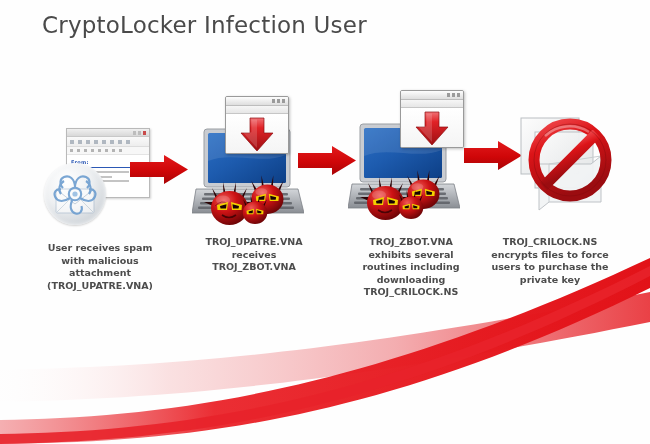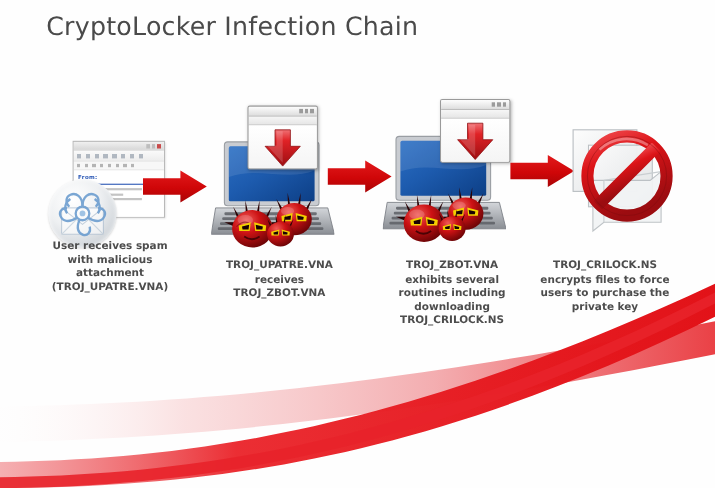--- a/index.html
+++ b/index.html
@@ -194,21 +194,21 @@
     left: 0; bottom: 0;
     width: 650px; height: 200px;
     pointer-events: none;
   }
 </style>
 </head>
 <body>
 
 <div id="slide">
 
-  <div id="slide-title">CryptoLocker Infection Chain</div>
+  <div id="slide-title">CryptoLocker Infection User</div>
 
   <div class="stage">
 
     <div class="mail-window">
       <div class="mail-titlebar"></div>
       <div class="mail-toolbar"></div>
       <div class="mail-toolbar2"></div>
       <div class="mail-body">
         <div class="mail-head">From:</div>
         <div class="mail-rule"></div>
@@ -237,21 +237,21 @@
           <path d="M28.5 36.5 C25 44 27 49 31.5 50.5 C35.5 51.8 39 48 37.5 43"></path>
           <path d="M20 18 C15 21 14 27 17 31"></path>
           <path d="M42 18 C47 21 48 27 45 31"></path>
         </g>
         <g fill="#8fb8df" opacity="0.85">
           <circle cx="31" cy="31" r="2.6"></circle>
         </g>
       </svg>
     </div>
 
-    <div class="stage-caption" style="left:20px; top:218px; width:160px;">User receives spam
+    <div class="stage-caption" style="left:20px; top:242px; width:160px;">User receives spam
 with malicious
 attachment
 (TROJ_UPATRE.VNA)</div>
   </div>
 
   <div class="arrow" style="left:128px; top:153px;">
     <svg width="62" height="34" viewBox="0 0 62 34">
       <defs>
         <linearGradient id="argrad1" x1="0" y1="0" x2="0" y2="1">
           <stop offset="0%" stop-color="#e21a1c"></stop>

